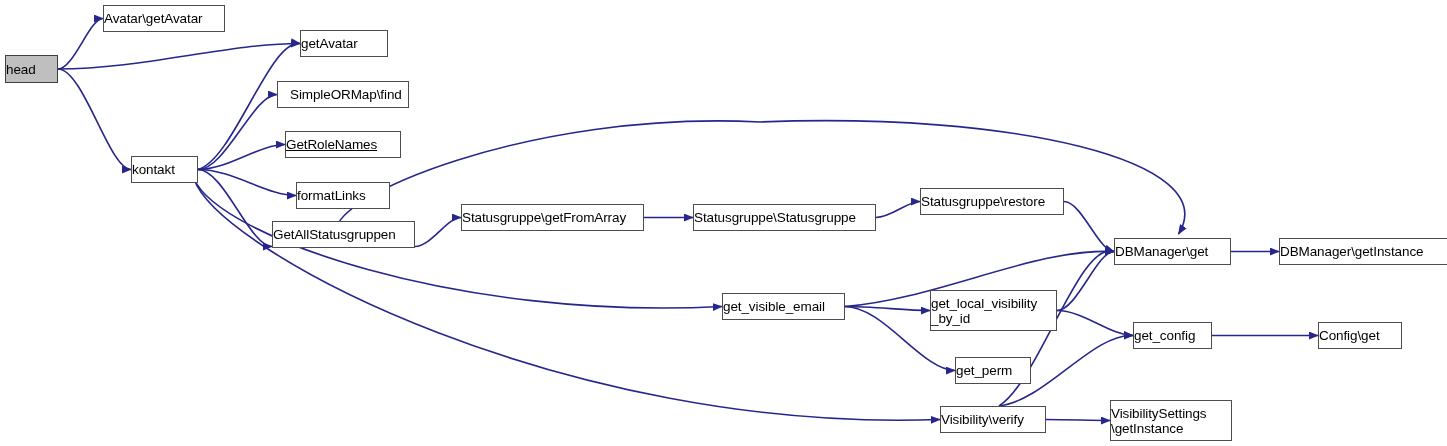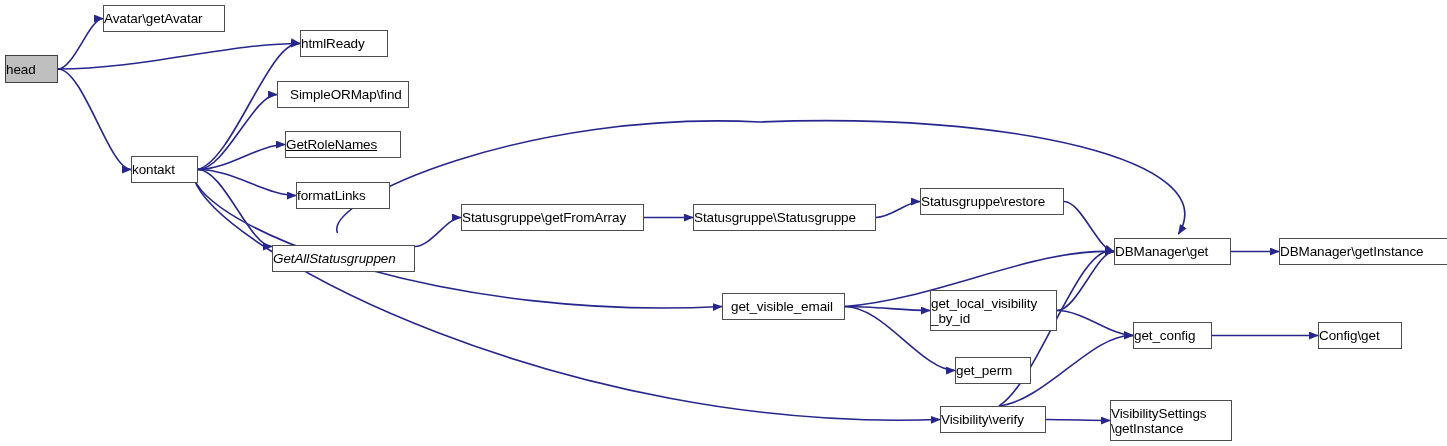--- a/index.html
+++ b/index.html
@@ -56,34 +56,34 @@
         <path d="M1057,310.5 C1083.6,310.5 1110.2,335.5 1133,335.5"></path>
         <path d="M1212,335.5 C1249.1,335.5 1286.2,335.5 1318,335.5"></path>
         <path d="M999,406 C1039.25,380.7 1079.5,240 1114,251.5"></path>
         <path d="M999,406 C1045.9,400.5 1092.8,333 1133,335.5"></path>
         <path d="M1046,419.5 C1068.4,419.5 1090.8,420.5 1110,420.5"></path>
       </g>
   </svg>
   <div id="nodes">
       <div class="node current" style="left: 5px; top: 55px; width: 53px; height: 28px;"><span>head</span></div>
       <div class="node" style="left: 103px; top: 5px; width: 122px; height: 27px;"><span>Avatar\getAvatar</span></div>
-      <div class="node" style="left: 300px; top: 30px; width: 88px; height: 27px;"><span>htmlReady</span></div>
+      <div class="node" style="left: 300px; top: 30px; width: 88px; height: 27px;"><span>getAvatar</span></div>
       <div class="node" style="left: 277px; top: 81px; width: 132px; height: 27px; padding-left: 12px;"><span>SimpleORMap\find</span></div>
       <div class="node" style="left: 285px; top: 131px; width: 116px; height: 27px; text-decoration: underline;"><span>GetRoleNames</span></div>
       <div class="node" style="left: 131px; top: 156px; width: 67px; height: 27px;"><span>kontakt</span></div>
       <div class="node" style="left: 296px; top: 182px; width: 94px; height: 27px;"><span>formatLinks</span></div>
       <div class="node" style="left: 920px; top: 188px; width: 144px; height: 27px;"><span>Statusgruppe\restore</span></div>
       <div class="node" style="left: 461px; top: 204px; width: 183px; height: 27px;"><span>Statusgruppe\getFromArray</span></div>
       <div class="node" style="left: 693px; top: 204px; width: 183px; height: 27px;"><span>Statusgruppe\Statusgruppe</span></div>
-      <div class="node" style="left: 272px; top: 245px; width: 143px; height: 27px; font-style: italic;"><span>GetAllStatusgruppen</span></div>
+      <div class="node" style="left: 272px; top: 221px; width: 143px; height: 27px;"><span>GetAllStatusgruppen</span></div>
       <div class="node" style="left: 1114px; top: 238px; width: 117px; height: 27px;"><span>DBManager\get</span></div>
       <div class="node" style="left: 1279px; top: 238px; width: 185px; height: 27px;"><span>DBManager\getInstance</span></div>
       <div class="node" style="left: 930px; top: 290px; width: 127px; height: 41px;"><span>get_local_visibility
 _by_id</span></div>
-      <div class="node" style="left: 722px; top: 293px; width: 123px; height: 27px; padding-left: 8px;"><span>get_visible_email</span></div>
+      <div class="node" style="left: 722px; top: 293px; width: 123px; height: 27px;"><span>get_visible_email</span></div>
       <div class="node" style="left: 1133px; top: 322px; width: 79px; height: 27px;"><span>get_config</span></div>
       <div class="node" style="left: 1318px; top: 322px; width: 84px; height: 27px;"><span>Config\get</span></div>
       <div class="node" style="left: 955px; top: 357px; width: 76px; height: 27px;"><span>get_perm</span></div>
       <div class="node" style="left: 940px; top: 406px; width: 106px; height: 27px;"><span>Visibility\verify</span></div>
       <div class="node" style="left: 1110px; top: 400px; width: 122px; height: 41px;"><span>VisibilitySettings
 \getInstance</span></div>
     </div>
 </div>
 
 </body></html>

